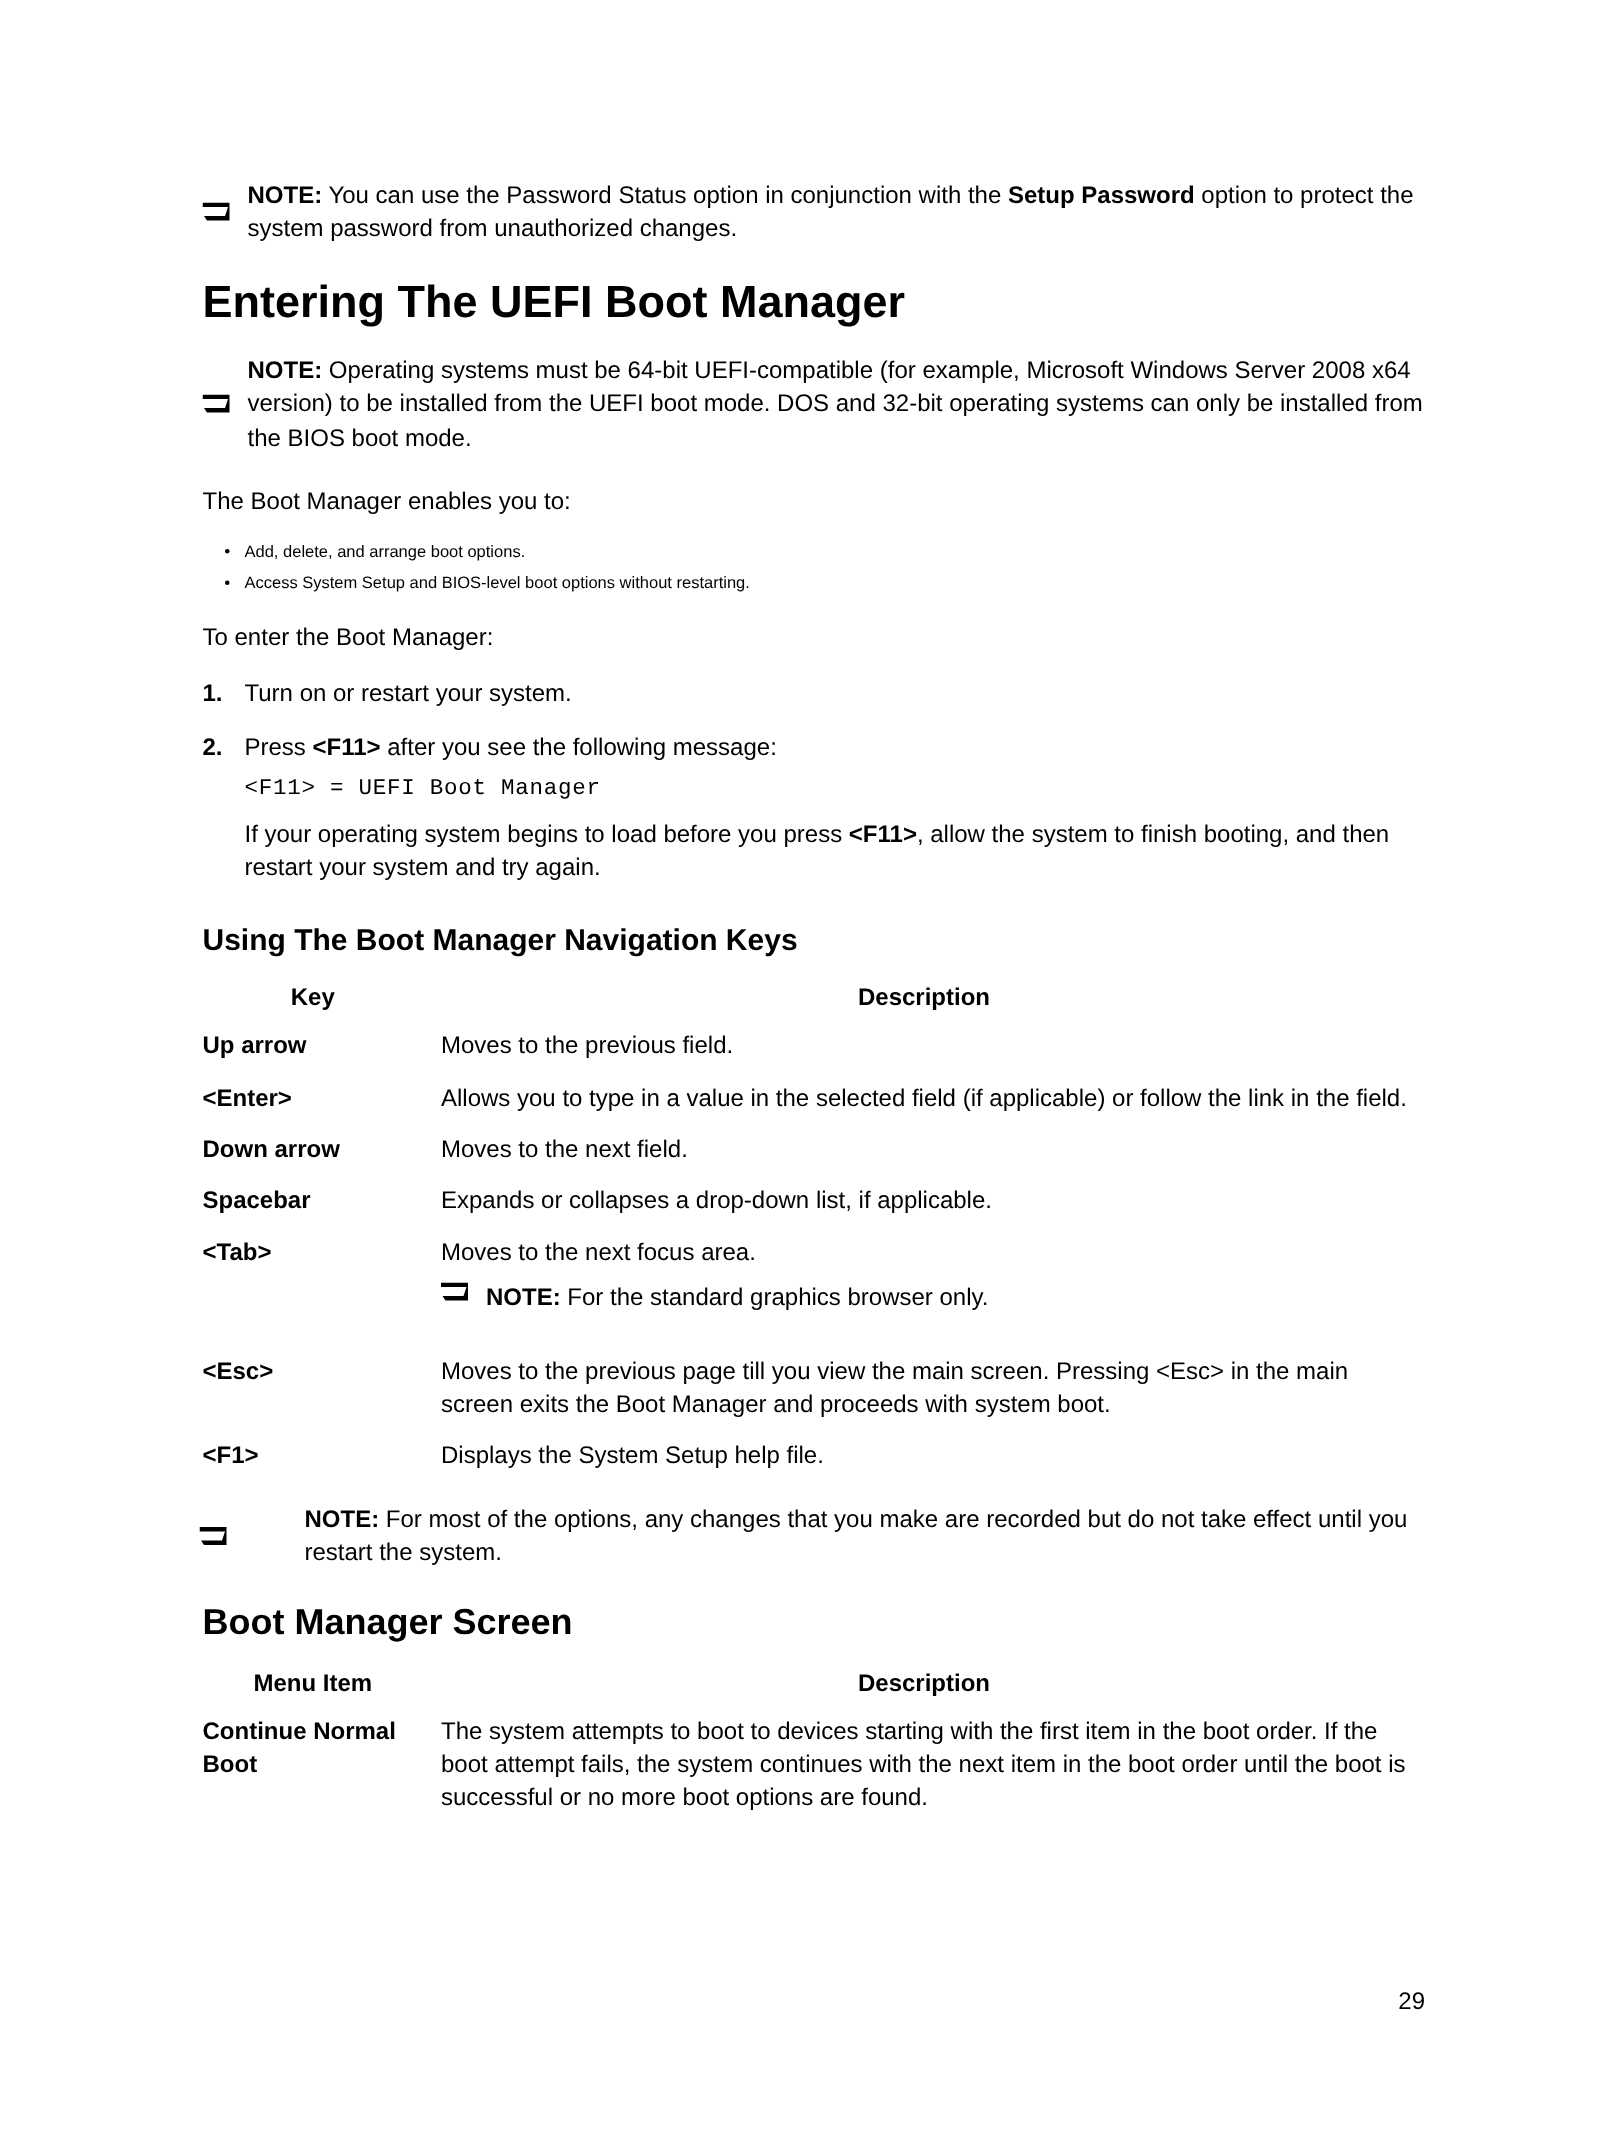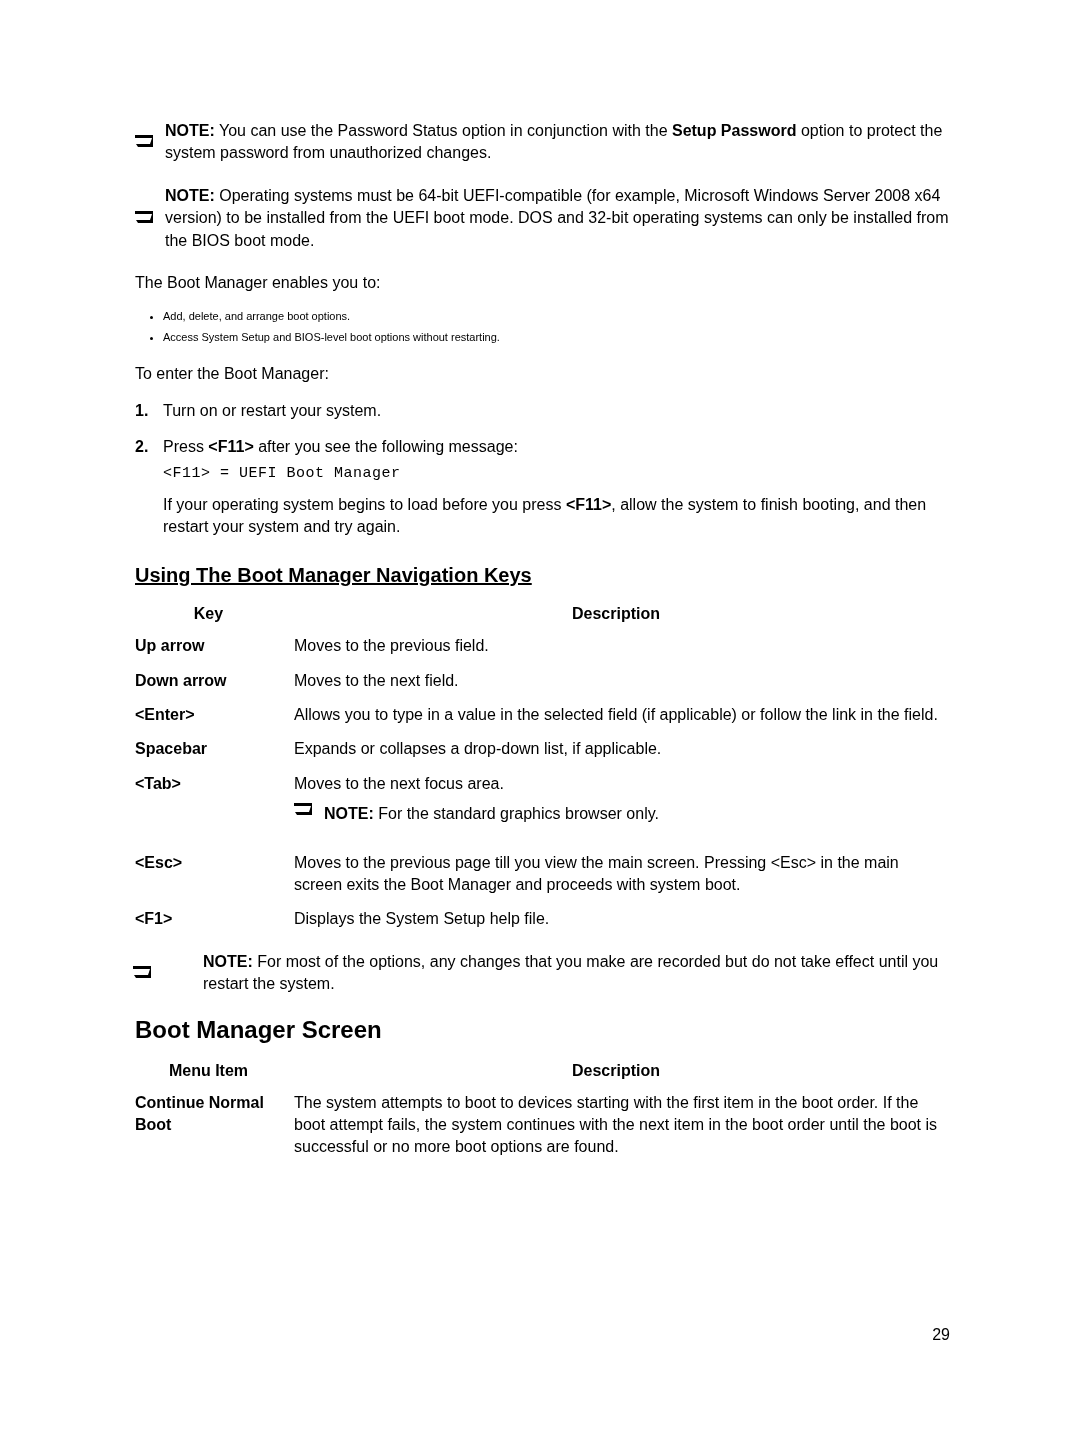--- a/index.html
+++ b/index.html
@@ -72,21 +72,20 @@
     font-family: "Courier New", Courier, monospace;
     font-size: 15px;
     display: block;
     margin: 4px 0 10px 0;
     letter-spacing: 0.5px;
   }
   h2.subheading {
     font-size: 20px;
     font-weight: bold;
     margin: 26px 0 18px 0;
-    text-decoration: underline;
   }
   h3.subheading2 {
     font-size: 24px;
     font-weight: bold;
     margin: 18px 0 18px 0;
   }
   table.kv {
     width: 100%;
     border-collapse: collapse;
     font-size: 16px;
@@ -129,20 +128,21 @@
       <svg width="20" height="16" viewBox="0 0 20 16">
           <path d="M0 0 L18 0 L18 12 L3 12 L1 9 L15 9 L17 3 L0 3 Z" fill="#000"></path>
           <path d="M2 5 L16 5 L15 7 L1 7 Z" fill="#fff"></path>
         </svg>
     </div>
     <div class="note-text">
       <b>NOTE:</b><span> You can use the Password Status option in conjunction with the </span><b>Setup Password</b><span> option to protect the system password from unauthorized changes.</span>
     </div>
   </div>
 
+  <h1 class="heading">Entering The UEFI Boot Manager</h1>
 
   <div class="note-block">
     <div class="note-icon-wrap">
       <svg width="20" height="16" viewBox="0 0 20 16">
           <path d="M0 0 L18 0 L18 12 L3 12 L1 9 L15 9 L17 3 L0 3 Z" fill="#000"></path>
           <path d="M2 5 L16 5 L15 7 L1 7 Z" fill="#fff"></path>
         </svg>
     </div>
     <div class="note-text">
       <b>NOTE:</b><span> Operating systems must be 64-bit UEFI-compatible (for example, Microsoft Windows Server 2008 x64 version) to be installed from the UEFI boot mode. DOS and 32-bit operating systems can only be installed from the BIOS boot mode.</span>
@@ -179,26 +179,26 @@
     <tbody>
         <tr>
       <th>Key</th>
       <th>Description</th>
     </tr>
     <tr>
       <td class="key">Up arrow</td>
       <td>Moves to the previous field.</td>
     </tr>
     <tr>
+      <td class="key">&lt;Enter&gt;</td>
+      <td>Allows you to type in a value in the selected field (if applicable) or follow the link in the field.</td>
+    </tr>
+    <tr>
       <td class="key">Down arrow</td>
       <td>Moves to the next field.</td>
-    </tr>
-    <tr>
-      <td class="key">&lt;Enter&gt;</td>
-      <td>Allows you to type in a value in the selected field (if applicable) or follow the link in the field.</td>
     </tr>
     <tr>
       <td class="key">Spacebar</td>
       <td>Expands or collapses a drop-down list, if applicable.</td>
     </tr>
     <tr>
       <td class="key">&lt;Tab&gt;</td>
       <td>
         <span>Moves to the next focus area.</span>
         <div class="inline-note">

